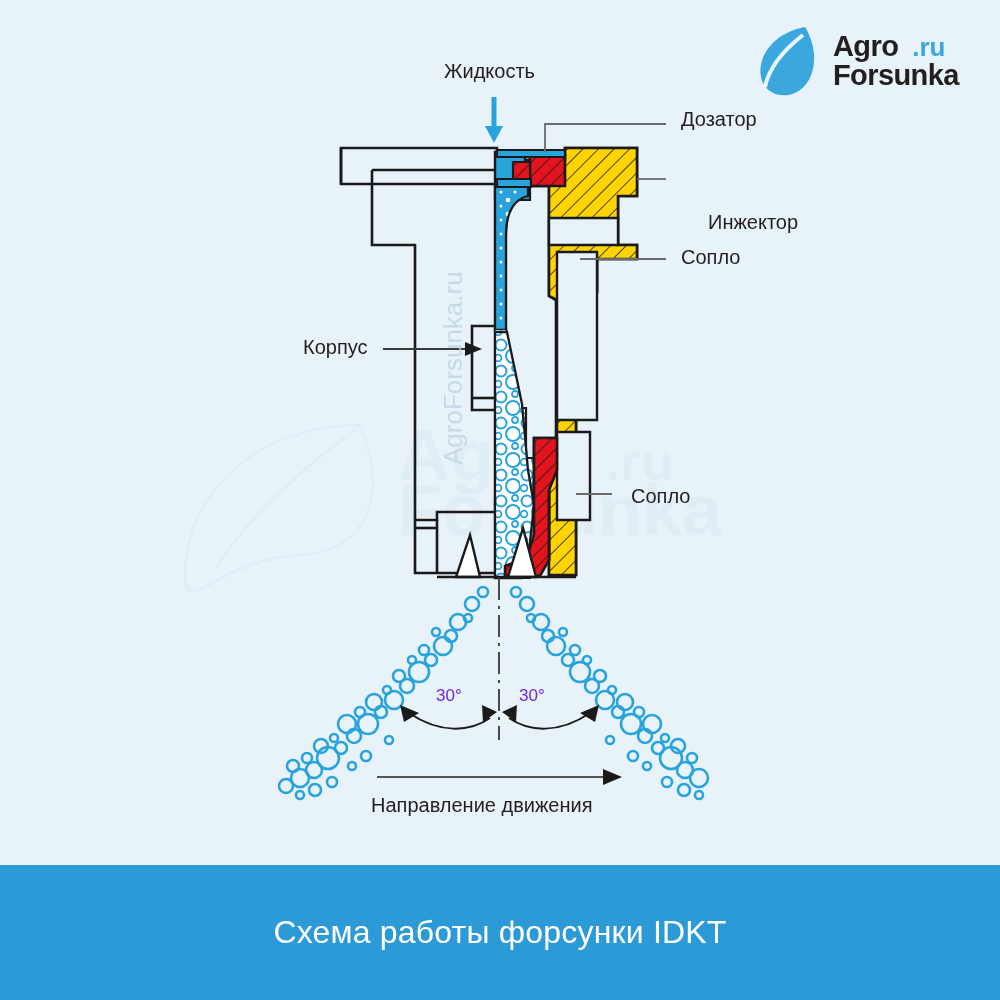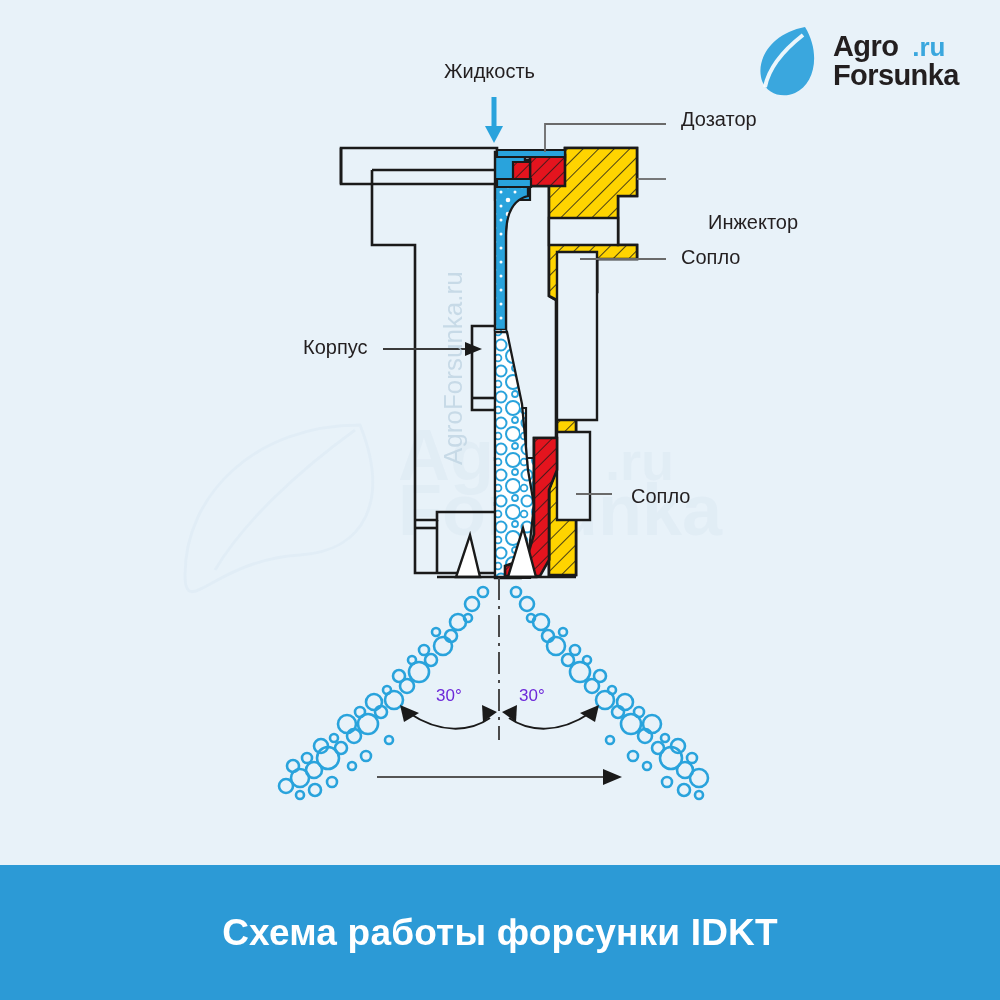--- a/index.html
+++ b/index.html
@@ -10,22 +10,22 @@
     overflow:hidden;
     position:relative;
   }
   #stage{position:relative;width:1000px;height:1000px;}
   svg.layer{position:absolute;left:0;top:0;width:1000px;height:1000px;}
   .banner{
     position:absolute;left:0;top:865px;width:1000px;height:135px;
     background:#2c9ad6;display:flex;align-items:center;justify-content:center;
   }
   .banner-title{
-    color:#ffffff;font-size:37px;letter-spacing:.2px;
-    font-family:"Liberation Sans", sans-serif;font-weight:700;
+    color:#ffffff;font-size:32px;letter-spacing:.2px;
+    font-family:"Liberation Sans", sans-serif;font-weight:400;
   }
   .logo{position:absolute;left:755px;top:22px;width:235px;height:78px;display:flex;align-items:center;}
   .logo-text{margin-left:8px;line-height:1.0;}
   .logo-l1,.logo-l2{font-size:29px;font-weight:bold;color:#231f20;letter-spacing:-.6px;}
   .logo-ru{color:#3aa7de;font-weight:bold;font-size:26px;margin-left:14px;}
   .lbl{
     position:absolute;font-size:20px;color:#231f20;white-space:nowrap;
     font-family:"Liberation Sans", sans-serif;
     text-align:right;
   }
@@ -272,20 +272,21 @@
   <svg class="layer" viewBox="0 0 1000 1000">
     <text x="-465" y="462" transform="rotate(-90)" fill="#c2d6e4" opacity=".85" font-size="26" font-family="Liberation Sans, sans-serif">AgroForsunka.ru</text>
   </svg>
 
   <div class="lbl" style="left:444px;top:60px;">Жидкость</div>
   <div class="lbl" style="left:303px;top:336px;">Корпус</div>
   <div class="lbl" style="left:681px;top:108px;">Дозатор</div>
   <div class="lbl" style="left:708px;top:165px;margin-top:46px;">Инжектор</div>
   <div class="lbl" style="left:681px;top:246px;">Сопло</div>
   <div class="lbl" style="left:631px;top:485px;">Сопло</div>
+  <div class="lbl" style="left:371px;top:794px;">Направление движения</div>
   <div class="ang" style="left:436px;top:686px;">30°</div>
   <div class="ang" style="left:519px;top:686px;">30°</div>
 
   <div class="banner">
     <div class="banner-title">Схема работы форсунки IDKT</div>
   </div>
 
 </div>
 
 </body></html>

